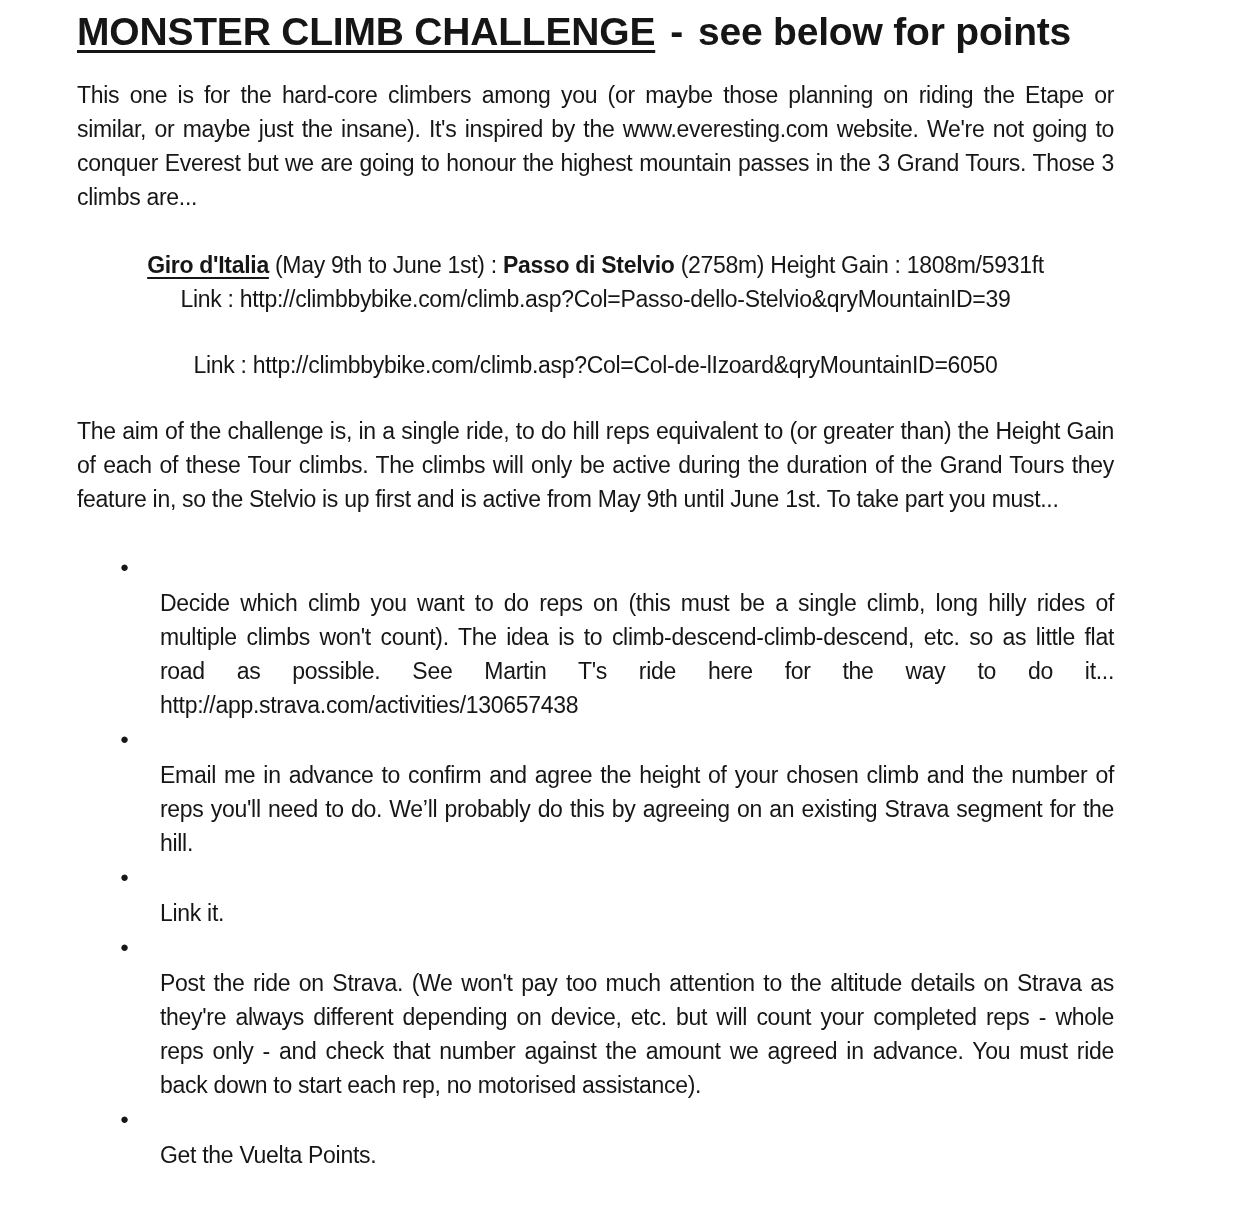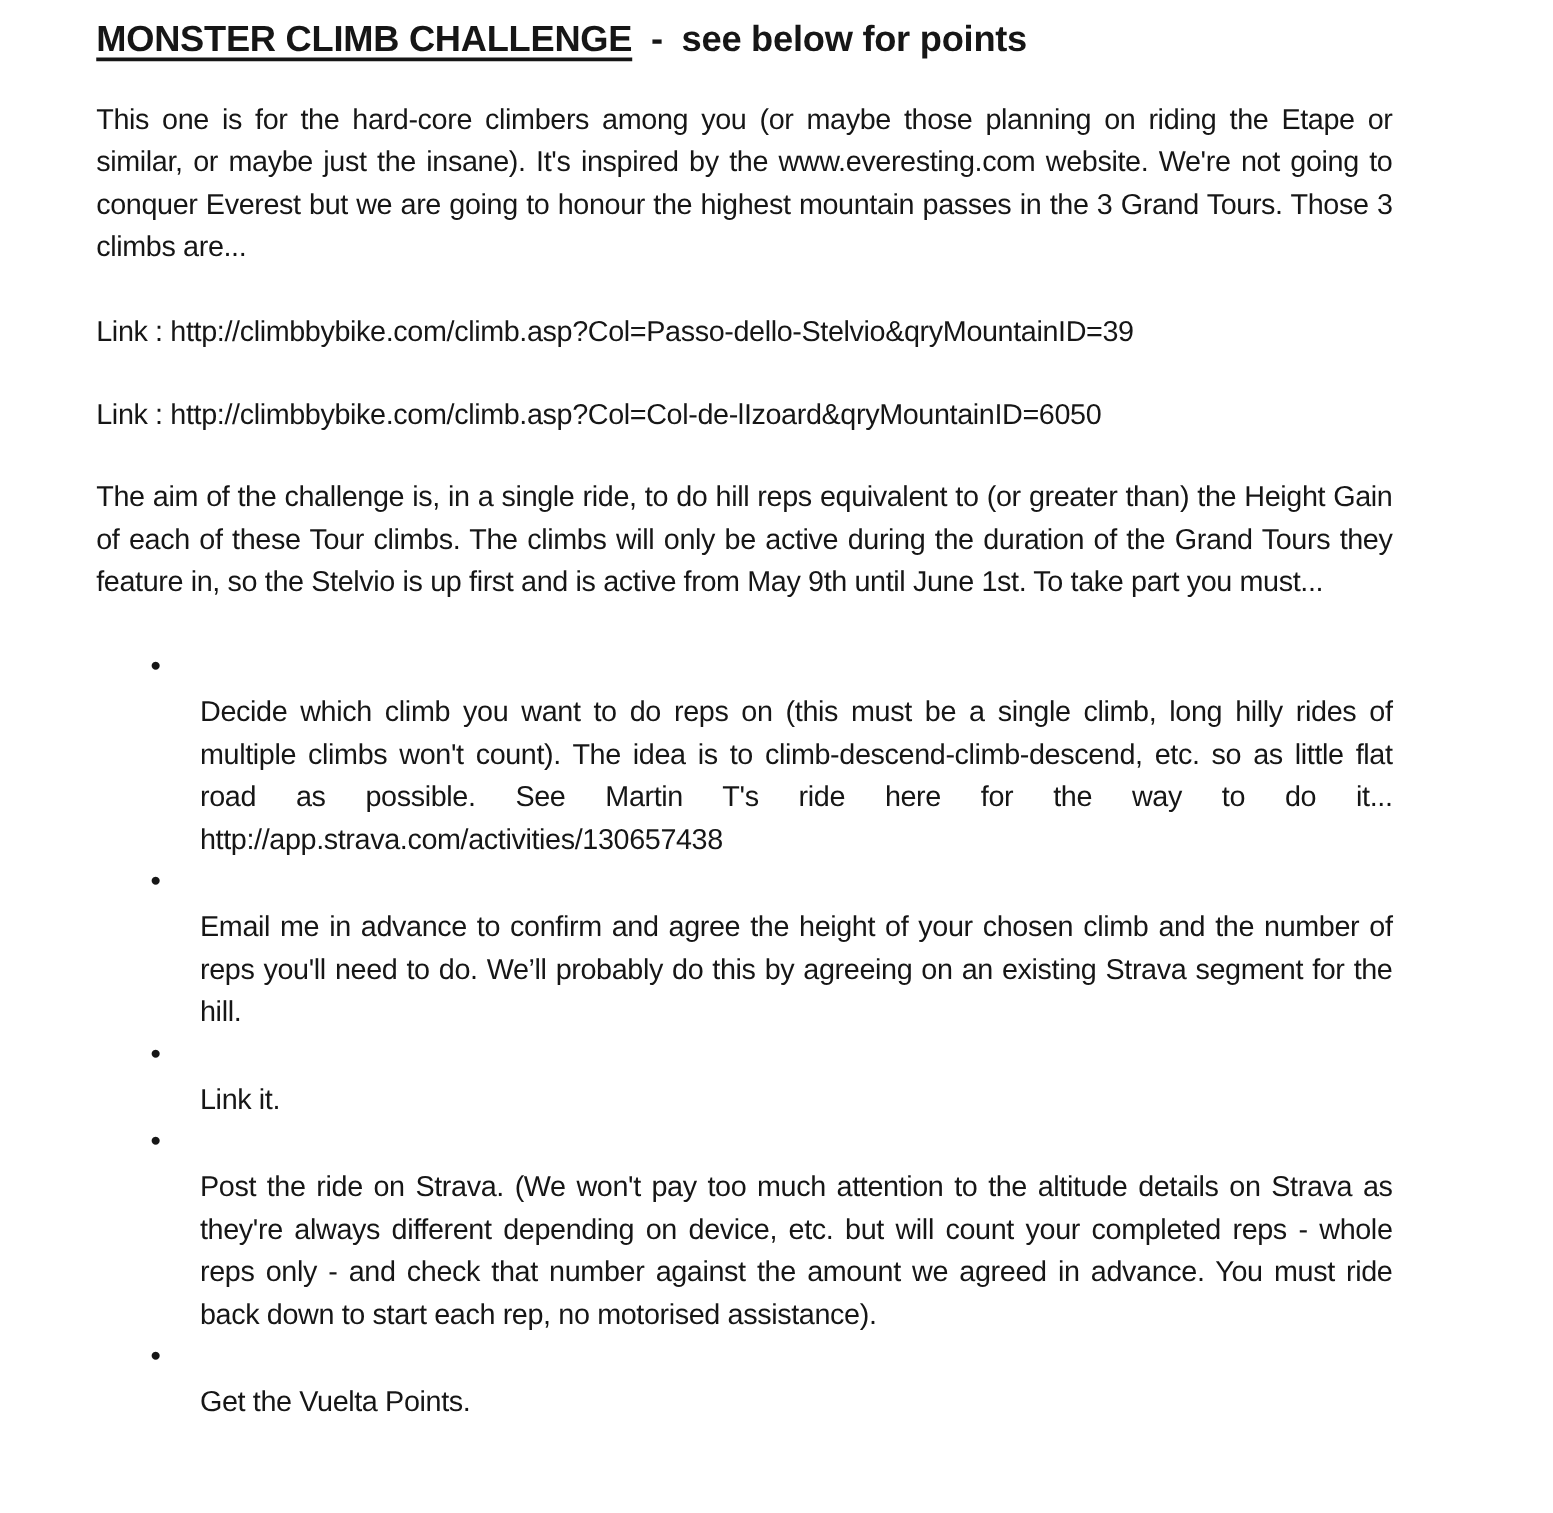--- a/index.html
+++ b/index.html
@@ -16,40 +16,40 @@
     line-height: 34px;
     letter-spacing: -0.3px;
   }
   .page {
     padding: 12px 128px 20px 77px;
     box-sizing: border-box;
   }
   
   .doc-title {
     margin: 0 0 26px 0;
-    font-size: 29px;
+    font-size: 39px;
     line-height: 40px;
     font-weight: 700;
     letter-spacing: -0.2px;
     white-space: nowrap;
   }
   .title-main {
     text-decoration: underline;
     text-decoration-thickness: 3px;
     text-underline-offset: 5px;
   }
   .title-sep { margin: 0 15px; }
   
   .para {
     margin: 12px 0 34px 0;
     text-align: justify;
   }
   
   .climb { margin: 0 0 32px 0; }
-  .climb p { margin: 0; }
+  .climb p { margin: 0; text-align: center; }
   .climb-head { text-align: justify; }
   .tour-name {
     font-weight: 700;
     text-decoration: underline;
     text-decoration-thickness: 2px;
     text-underline-offset: 4px;
   }
   .climb-name { font-weight: 700; }
   
   .bullets {
@@ -75,20 +75,26 @@
 </head>
 <body>
 
 <div class="page">
 
   <h1 class="doc-title"><span class="title-main">MONSTER CLIMB CHALLENGE</span><span class="title-sep">-</span><span class="title-suffix">see below for points</span></h1>
 
   <p class="para">This one is for the hard-core climbers among you (or maybe those planning on riding the Etape or similar, or maybe just the insane). It's inspired by the www.everesting.com website. We're not going to conquer Everest but we are going to honour the highest mountain passes in the 3 Grand Tours. Those 3 climbs are...</p>
 
   <div class="climb">
+    <p class="climb-head">
+      <span class="tour-name">Giro d'Italia</span>
+      <span>(May 9th to June 1st) :</span>
+      <span class="climb-name">Passo di Stelvio</span>
+      <span>(2758m) Height Gain : 1808m/5931ft</span>
+    </p>
     <p class="climb-link">
       <span>Link :</span>
       <span>http://climbbybike.com/climb.asp?Col=Passo-dello-Stelvio&amp;qryMountainID=39</span>
     </p>
   </div>
 
   <div class="climb">
     <p class="climb-link">
       <span>Link :</span>
       <span>http://climbbybike.com/climb.asp?Col=Col-de-lIzoard&amp;qryMountainID=6050</span>

